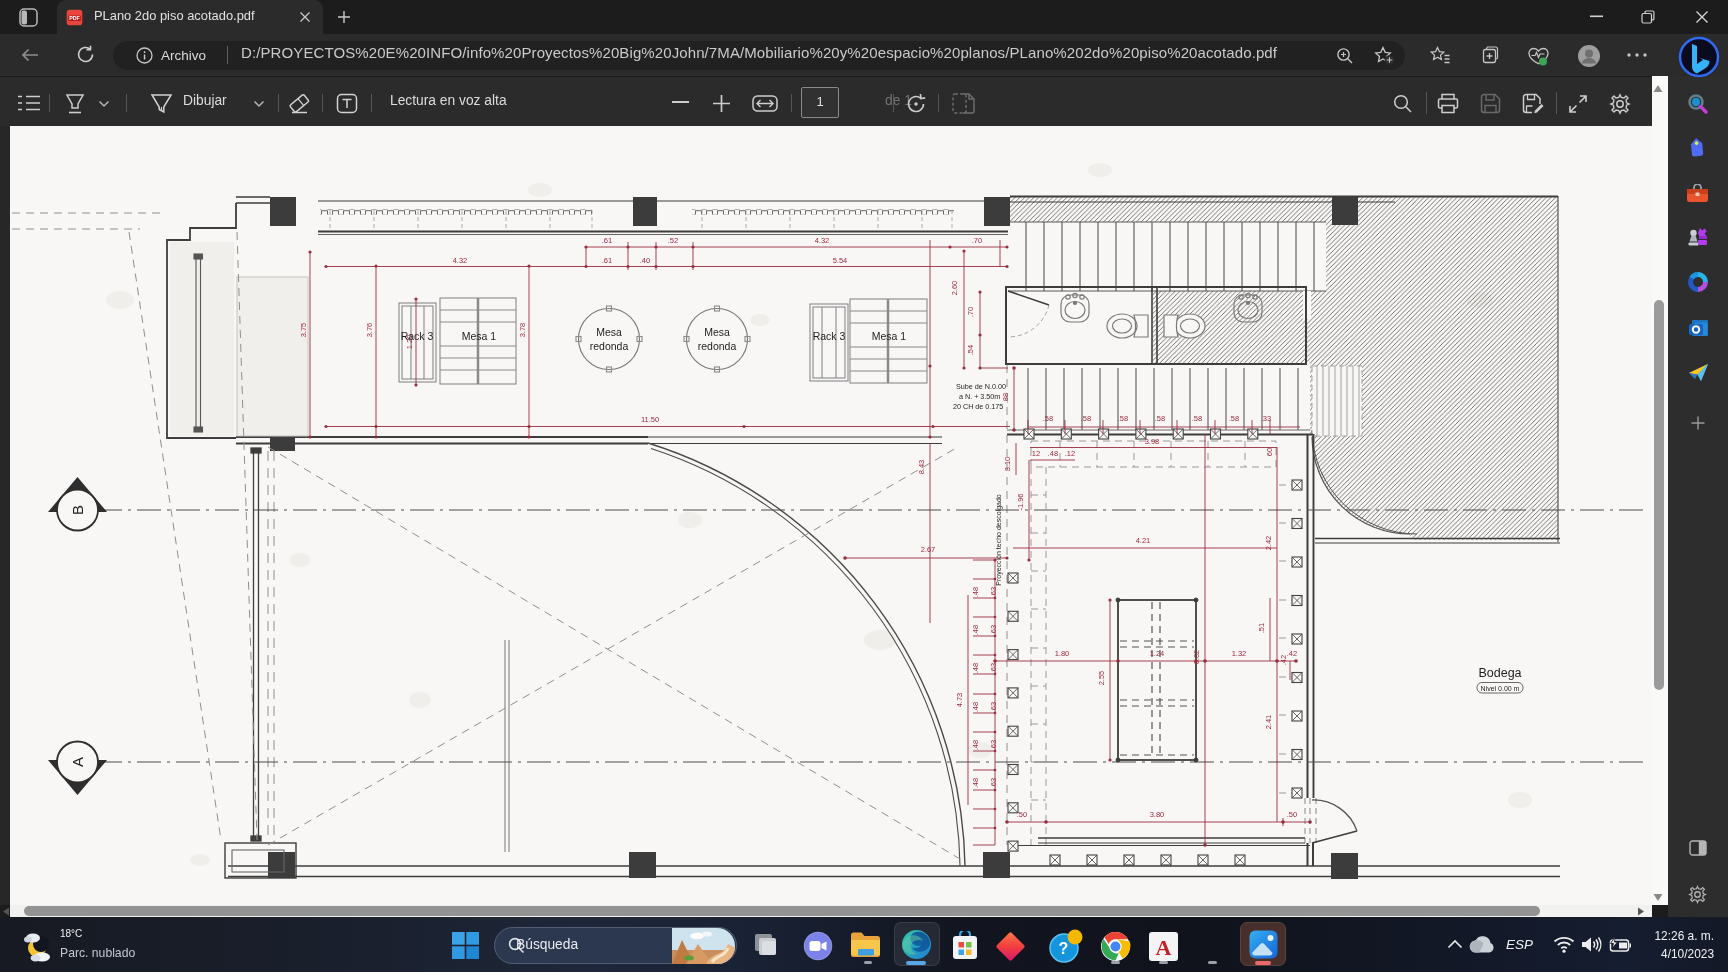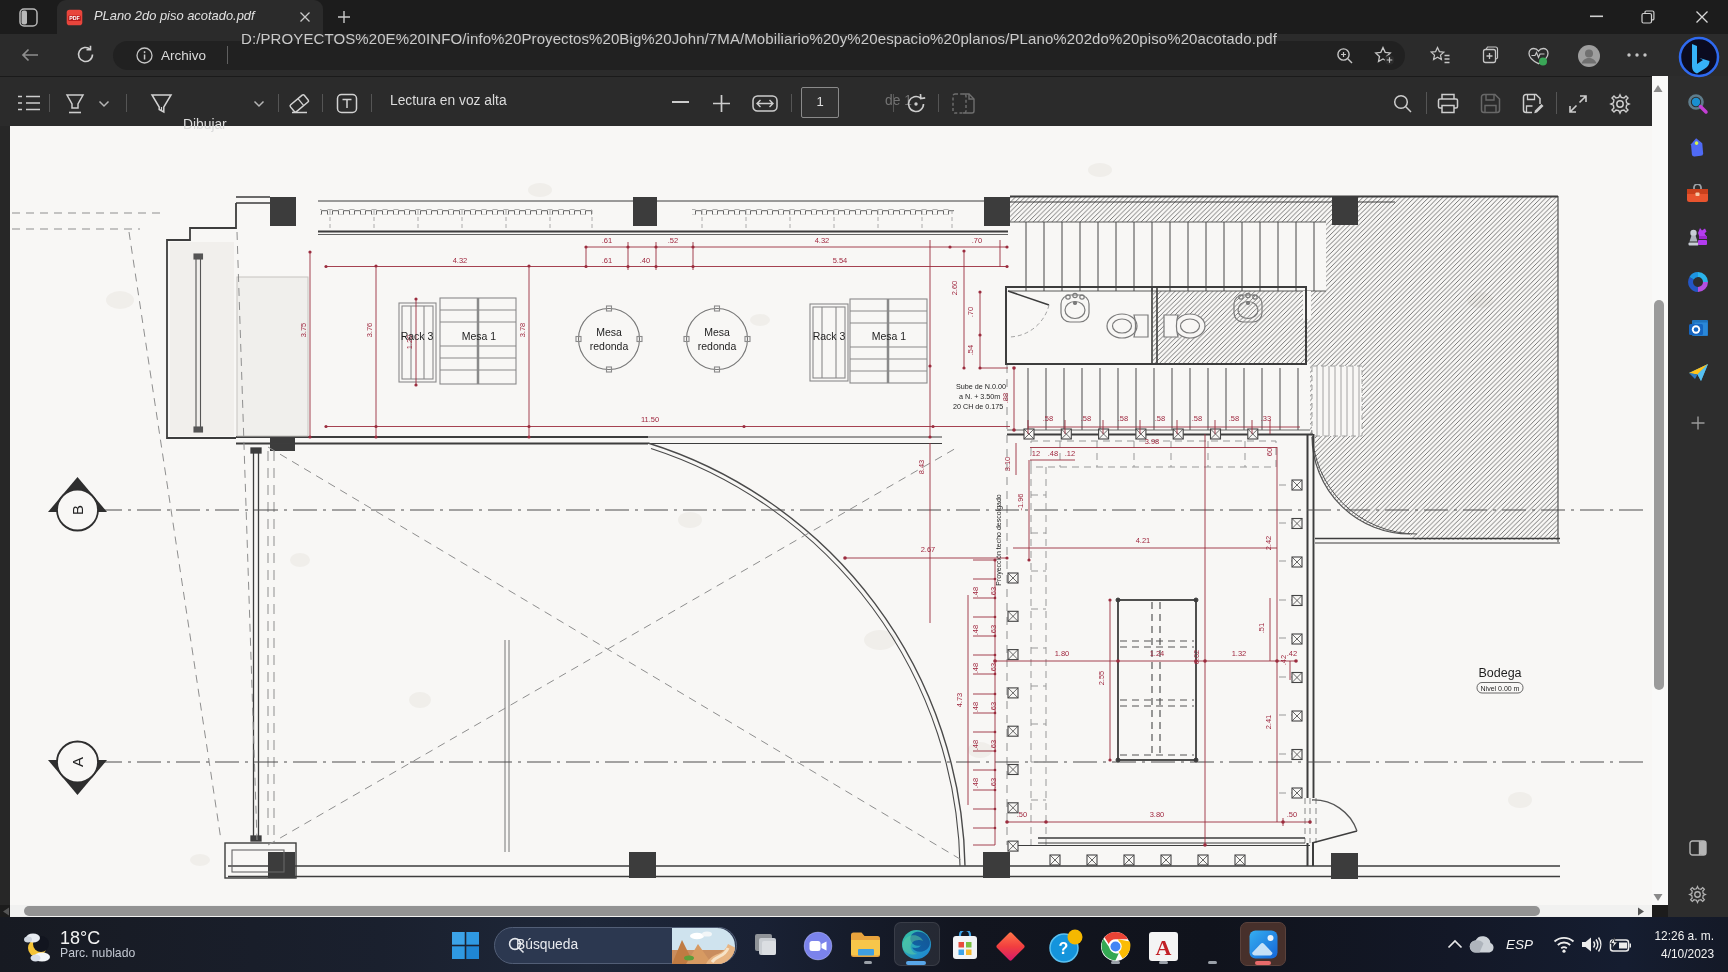--- a/index.html
+++ b/index.html
@@ -40,21 +40,21 @@
 
   <svg class="abs" style="left:19px;top:8px" width="19" height="19" viewBox="0 0 19 19">
     <rect x="1" y="1" width="17" height="17" rx="4" fill="none" stroke="#b8b8b8" stroke-width="1.5"></rect>
     <rect x="2.5" y="2.5" width="5.5" height="14" rx="2" fill="#b8b8b8"></rect>
   </svg>
   <svg class="abs" style="left:66px;top:9px" width="17" height="17" viewBox="0 0 24 24">
     <rect x="1" y="1" width="22" height="22" rx="4" fill="#e8453c"></rect>
     <rect x="3" y="9" width="18" height="8" rx="1.5" fill="#b71c1c"></rect>
     <text x="12" y="15.6" font-size="7.5" font-weight="bold" fill="#fff" text-anchor="middle" font-family="Liberation Sans, sans-serif">PDF</text>
   </svg>
-  <div class="abs" style="left:94px;top:8px;font-size:12.9px;color:#e0e0e0;font-style:italic;">PLano 2do piso acotado.pdf</div>
+  <div class="abs" style="left:94px;top:8px;font-size:12.9px;color:#e0e0e0;">PLano 2do piso acotado.pdf</div>
   <svg class="abs" style="left:299px;top:11px" width="12" height="12" viewBox="0 0 12 12">
     <path d="M1.5 1.5 L10.5 10.5 M10.5 1.5 L1.5 10.5" stroke="#c9c9c9" stroke-width="1.3"></path>
   </svg>
   <svg class="abs" style="left:337px;top:10px" width="14" height="14" viewBox="0 0 14 14">
     <path d="M7 1 V13 M1 7 H13" stroke="#c9c9c9" stroke-width="1.4"></path>
   </svg>
   <svg class="abs" style="left:1590px;top:15px" width="13" height="3" viewBox="0 0 13 3">
     <rect width="13" height="1.6" y="0.5" fill="#d0d0d0"></rect>
   </svg>
   <svg class="abs" style="left:1641px;top:10px" width="14" height="14" viewBox="0 0 14 14">
@@ -72,21 +72,21 @@
     <path d="M16.5 9.5 a7 7 0 1 1 -2.2 -5.1" fill="none" stroke="#cfcfcf" stroke-width="1.6"></path>
     <path d="M14.5 0.8 v4 h-4" fill="none" stroke="#cfcfcf" stroke-width="1.6"></path>
   </svg>
   <svg class="abs" style="left:136px;top:47px" width="17" height="17" viewBox="0 0 17 17">
     <circle cx="8.5" cy="8.5" r="7.5" fill="none" stroke="#c5c5c5" stroke-width="1.3"></circle>
     <rect x="7.8" y="7.5" width="1.5" height="5" fill="#c5c5c5"></rect>
     <rect x="7.8" y="4.2" width="1.5" height="1.9" fill="#c5c5c5"></rect>
   </svg>
   <div class="abs" style="left:161px;top:48px;font-size:13.5px;color:#dadada;">Archivo</div>
   <div class="abs" style="left:227px;top:46px;width:1px;height:18px;background:#5f5f5f;"></div>
-  <div class="abs" style="left:241px;top:30px;font-size:15px;color:#cacaca;letter-spacing:0.1px;">D:/PROYECTOS%20E%20INFO/info%20Proyectos%20Big%20John/7MA/Mobiliario%20y%20espacio%20planos/PLano%202do%20piso%20acotado.pdf</div>
+  <div class="abs" style="left:241px;top:44px;font-size:15px;color:#cacaca;letter-spacing:0.1px;">D:/PROYECTOS%20E%20INFO/info%20Proyectos%20Big%20John/7MA/Mobiliario%20y%20espacio%20planos/PLano%202do%20piso%20acotado.pdf</div>
   <svg class="abs" style="left:1336px;top:47px" width="18" height="18" viewBox="0 0 18 18">
     <circle cx="7.5" cy="7.5" r="5.6" fill="none" stroke="#c5c5c5" stroke-width="1.4"></circle>
     <path d="M11.8 11.8 L16 16" stroke="#c5c5c5" stroke-width="1.4"></path>
     <path d="M5 7.5 h5 M7.5 5 v5" stroke="#c5c5c5" stroke-width="1.2"></path>
   </svg>
   <svg class="abs" style="left:1374px;top:46px" width="21" height="20" viewBox="0 0 21 20">
     <path d="M9 1.5 L11.2 6.3 L16.3 6.9 L12.5 10.4 L13.5 15.5 L9 13 L4.5 15.5 L5.5 10.4 L1.7 6.9 L6.8 6.3 Z" fill="none" stroke="#c5c5c5" stroke-width="1.3"></path>
     <circle cx="15.5" cy="14" r="4.8" fill="#2b2b2b"></circle>
     <path d="M15.5 11.2 v5.6 M12.7 14 h5.6" stroke="#c5c5c5" stroke-width="1.2"></path>
   </svg>
@@ -130,21 +130,21 @@
     <path d="M6 19.5 h12" stroke="#cdcdcd" stroke-width="1.6"></path>
   </svg>
   <svg class="abs" style="left:98px;top:100px" width="12" height="8" viewBox="0 0 12 8">
     <path d="M1.5 1.5 L6 6 L10.5 1.5" fill="none" stroke="#b5b5b5" stroke-width="1.5"></path>
   </svg>
   <div class="abs" style="left:126px;top:94px;width:1px;height:18px;background:#555;"></div>
   <svg class="abs" style="left:150px;top:93px" width="23" height="21" viewBox="0 0 23 21">
     <path d="M2 2 h19 l-7.2 12 v5 l-4.6 -2.5 v-2.5 Z" fill="none" stroke="#d2d2d2" stroke-width="1.5"></path>
     <path d="M11.5 14 v3" stroke="#d2d2d2" stroke-width="1.2"></path>
   </svg>
-  <div class="abs" style="left:183px;top:93px;font-size:13.8px;color:#dcdcdc;margin-top:24px;">Dibujar</div>
+  <div class="abs" style="left:183px;top:93px;font-size:13.8px;color:#dcdcdc;">Dibujar</div>
   <svg class="abs" style="left:253px;top:100px" width="12" height="8" viewBox="0 0 12 8">
     <path d="M1.5 1.5 L6 6 L10.5 1.5" fill="none" stroke="#b5b5b5" stroke-width="1.5"></path>
   </svg>
   <div class="abs" style="left:278px;top:94px;width:1px;height:18px;background:#555;"></div>
   <svg class="abs" style="left:288px;top:93px" width="23" height="21" viewBox="0 0 23 21">
     <g transform="rotate(-40 11 10)">
       <rect x="2" y="6" width="18" height="9" rx="1.5" fill="none" stroke="#d2d2d2" stroke-width="1.5"></rect>
       <path d="M13 6 v9" stroke="#d2d2d2" stroke-width="1.3"></path>
     </g>
     <path d="M4 19.5 h15" stroke="#d2d2d2" stroke-width="1.5"></path>
@@ -787,21 +787,21 @@
   </svg>
 
   <svg class="abs" style="left:20px;top:928px" width="36" height="36" viewBox="0 0 36 36">
     <circle cx="17" cy="20" r="9" fill="#f5c335"></circle>
     <circle cx="21" cy="16" r="8" fill="#12151f"></circle>
     <ellipse cx="13" cy="10" rx="7" ry="4.5" fill="#e8ecf2"></ellipse>
     <ellipse cx="8" cy="11.5" rx="4" ry="3" fill="#cfd6e0"></ellipse>
     <ellipse cx="22" cy="29" rx="8" ry="4.5" fill="#f2f5f8"></ellipse>
     <ellipse cx="15.5" cy="30" rx="5" ry="3.5" fill="#d8dee8"></ellipse>
   </svg>
-  <div class="abs" style="left:60px;top:928px;font-size:18px;color:#f2f2f2;">18°C</div>
+  <div class="abs" style="left:60px;top:928px;font-size:10px;color:#f2f2f2;">18°C</div>
   <div class="abs" style="left:60px;top:946px;font-size:12.2px;color:#c3c8d2;">Parc. nublado</div>
   <svg class="abs" style="left:452px;top:932px" width="27" height="27" viewBox="0 0 27 27">
     <rect x="0" y="0" width="12.7" height="12.7" fill="#3ca3e8"></rect>
     <rect x="14.3" y="0" width="12.7" height="12.7" fill="#2f99e2"></rect>
     <rect x="0" y="14.3" width="12.7" height="12.7" fill="#2f99e2"></rect>
     <rect x="14.3" y="14.3" width="12.7" height="12.7" fill="#1f86d4"></rect>
   </svg>
   <div class="abs" style="left:494px;top:927px;width:243px;height:37px;background:#2c3850;border:1px solid #525e76;border-radius:19px;"></div>
   <svg class="abs" style="left:508px;top:937px" width="17" height="17" viewBox="0 0 17 17">
     <circle cx="7" cy="7" r="5.4" fill="none" stroke="#e2e5ea" stroke-width="1.6"></circle>

